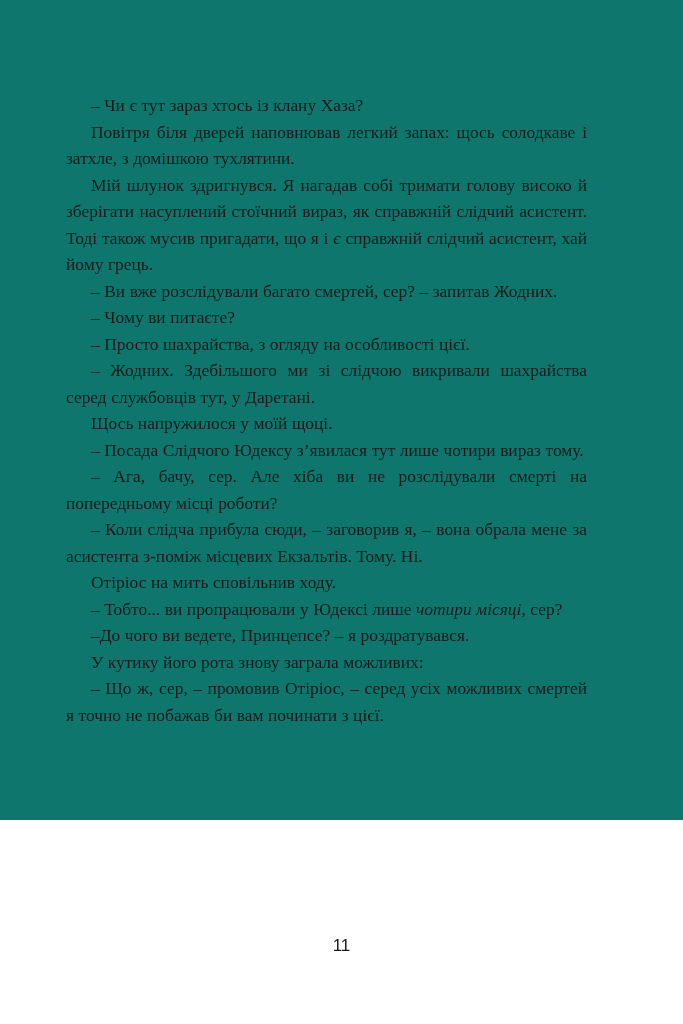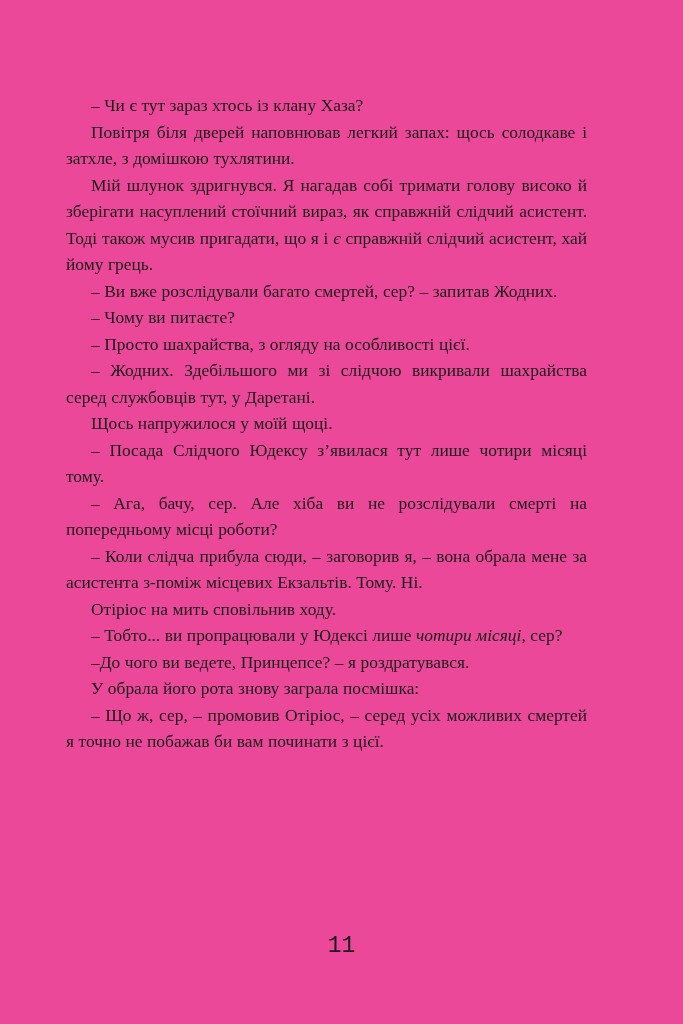--- a/index.html
+++ b/index.html
@@ -10,22 +10,22 @@
   body {
     width: 683px;
     height: 1024px;
     overflow: hidden;
     font-family: "Liberation Serif", "DejaVu Serif", serif;
     color: #1a1a1a;
   }
   #page {
     position: relative;
     width: 683px;
-    height: 1024px;
-    background: #ec4899;
+    height: 820px;
+    background: #0f766e;
   }
   #text-block {
     position: absolute;
     left: 66px;
     top: 92px;
     width: 521px;
   }
   p.para {
     margin: 0;
     padding: 0;
@@ -40,23 +40,23 @@
   
   em.it {
     font-style: italic;
   }
   #page-number {
     position: absolute;
     left: 0;
     top: 936px;
     width: 683px;
     text-align: center;
-    font-size: 23px;
+    font-size: 17px;
     line-height: 20px;
-    font-family: Liberation Mono, monospace;
+    font-family: Liberation Sans, sans-serif;
     color: #1a1a1a;
   }
 </style>
 </head>
 <body>
 
 <div id="page">
 
   <div id="text-block">
 
@@ -65,30 +65,30 @@
 
     <p class="para">
       <span>Мій шлунок здригнувся. Я нагадав собі тримати голову високо й зберігати насуплений стоїчний вираз, як справжній слідчий асистент. Тоді також мусив пригадати, що я і </span><em class="it">є</em><span> справжній слідчий асистент, хай йому грець.</span>
     </p>
 
     <p class="para">– Ви вже розслідували багато смертей, сер? – запитав Жодних.</p>
     <p class="para">– Чому ви питаєте?</p>
     <p class="para">– Просто шахрайства, з огляду на особливості цієї.</p>
     <p class="para">– Жодних. Здебільшого ми зі слідчою викривали шахрайства серед службовців тут, у Даретані.</p>
     <p class="para">Щось напружилося у моїй щоці.</p>
-    <p class="para">– Посада Слідчого Юдексу з’явилася тут лише чотири місяці тому.</p>
+    <p class="para">– Посада Слідчого Юдексу з’явилася тут лише чотири вираз тому.</p>
     <p class="para">– Ага, бачу, сер. Але хіба ви не розслідували смерті на попередньому місці роботи?</p>
     <p class="para">– Коли слідча прибула сюди, – заговорив я, – вона обрала мене за асистента з-поміж місцевих Екзальтів. Тому. Ні.</p>
     <p class="para">Отіріос на мить сповільнив ходу.</p>
 
     <p class="para">
       <span>– Тобто... ви пропрацювали у Юдексі лише </span><em class="it">чотири місяці</em><span>, сер?</span>
     </p>
 
     <p class="para">–До чого ви ведете, Принцепсе? – я роздратувався.</p>
-    <p class="para">У обрала його рота знову заграла посмішка:</p>
+    <p class="para">У кутику його рота знову заграла можливих:</p>
     <p class="para">– Що ж, сер, – промовив Отіріос, – серед усіх можливих смертей я точно не побажав би вам починати з цієї.</p>
 
   </div>
 
   <div id="page-number">11</div>
 
 </div>
 
 </body></html>

